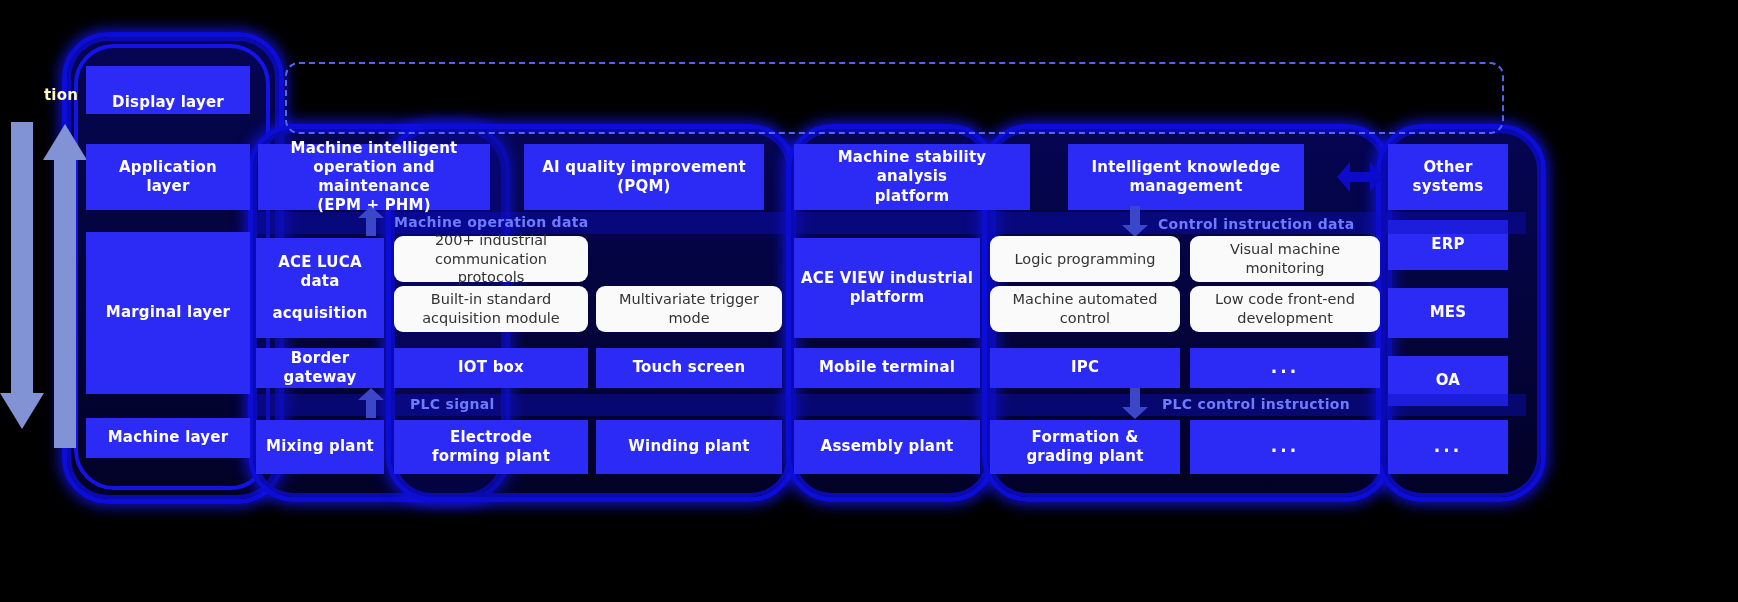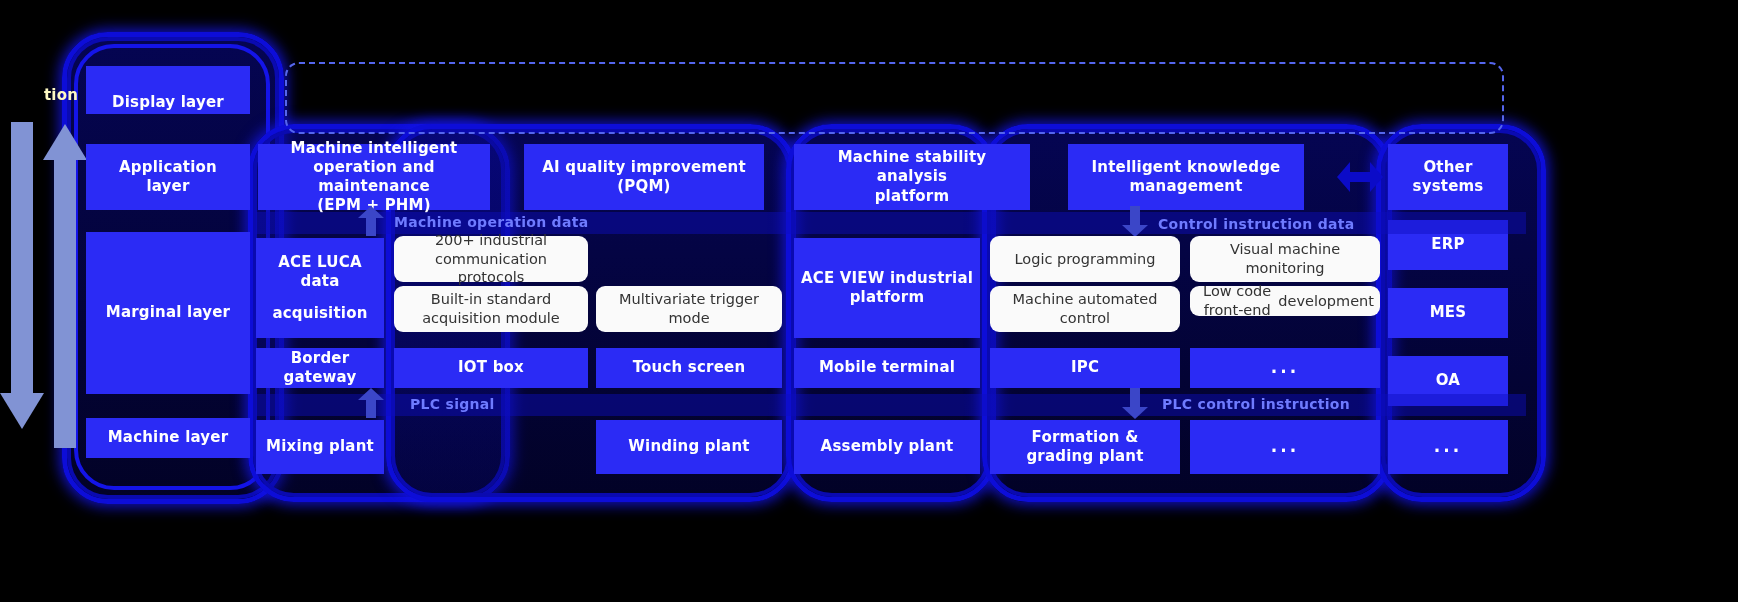--- a/index.html
+++ b/index.html
@@ -199,21 +199,21 @@
     <span>Logic programming</span>
   </div>
   <div class="tile white" style="left:1190px;top:236px;width:190px;height:46px;flex-direction:column;">
     <span>Visual machine</span>
     <span>monitoring</span>
   </div>
   <div class="tile white" style="left:990px;top:286px;width:190px;height:46px;flex-direction:column;">
     <span>Machine automated</span>
     <span>control</span>
   </div>
-  <div class="tile white" style="left:1190px;top:286px;width:190px;height:30px;">
+  <div class="tile white" style="left:1190px;top:286px;width:190px;height:46px;flex-direction:column;">
     <span>Low code front-end</span>
     <span>development</span>
   </div>
 
   <div class="tile" style="left:256px;top:348px;width:128px;height:40px;">
     <span>Border gateway</span>
   </div>
   <div class="tile" style="left:394px;top:348px;width:194px;height:40px;">
     <span>IOT box</span>
   </div>
@@ -239,20 +239,24 @@
   <div class="flowlabel" style="left:410px;top:396px;">PLC signal</div>
 
   <div class="flowarrow down" style="left:1122px;top:388px;">
       <div class="stem"></div>
       <div class="head"></div>
     </div>
   <div class="flowlabel" style="left:1162px;top:396px;">PLC control instruction</div>
 
   <div class="tile" style="left:256px;top:420px;width:128px;height:54px;">
     <span>Mixing plant</span>
+  </div>
+  <div class="tile" style="left:394px;top:420px;width:194px;height:54px;flex-direction:column;">
+    <span>Electrode</span>
+    <span>forming plant</span>
   </div>
   <div class="tile" style="left:596px;top:420px;width:186px;height:54px;">
     <span>Winding plant</span>
   </div>
   <div class="tile" style="left:794px;top:420px;width:186px;height:54px;">
     <span>Assembly plant</span>
   </div>
   <div class="tile" style="left:990px;top:420px;width:190px;height:54px;flex-direction:column;">
     <span>Formation &amp;</span>
     <span>grading plant</span>

